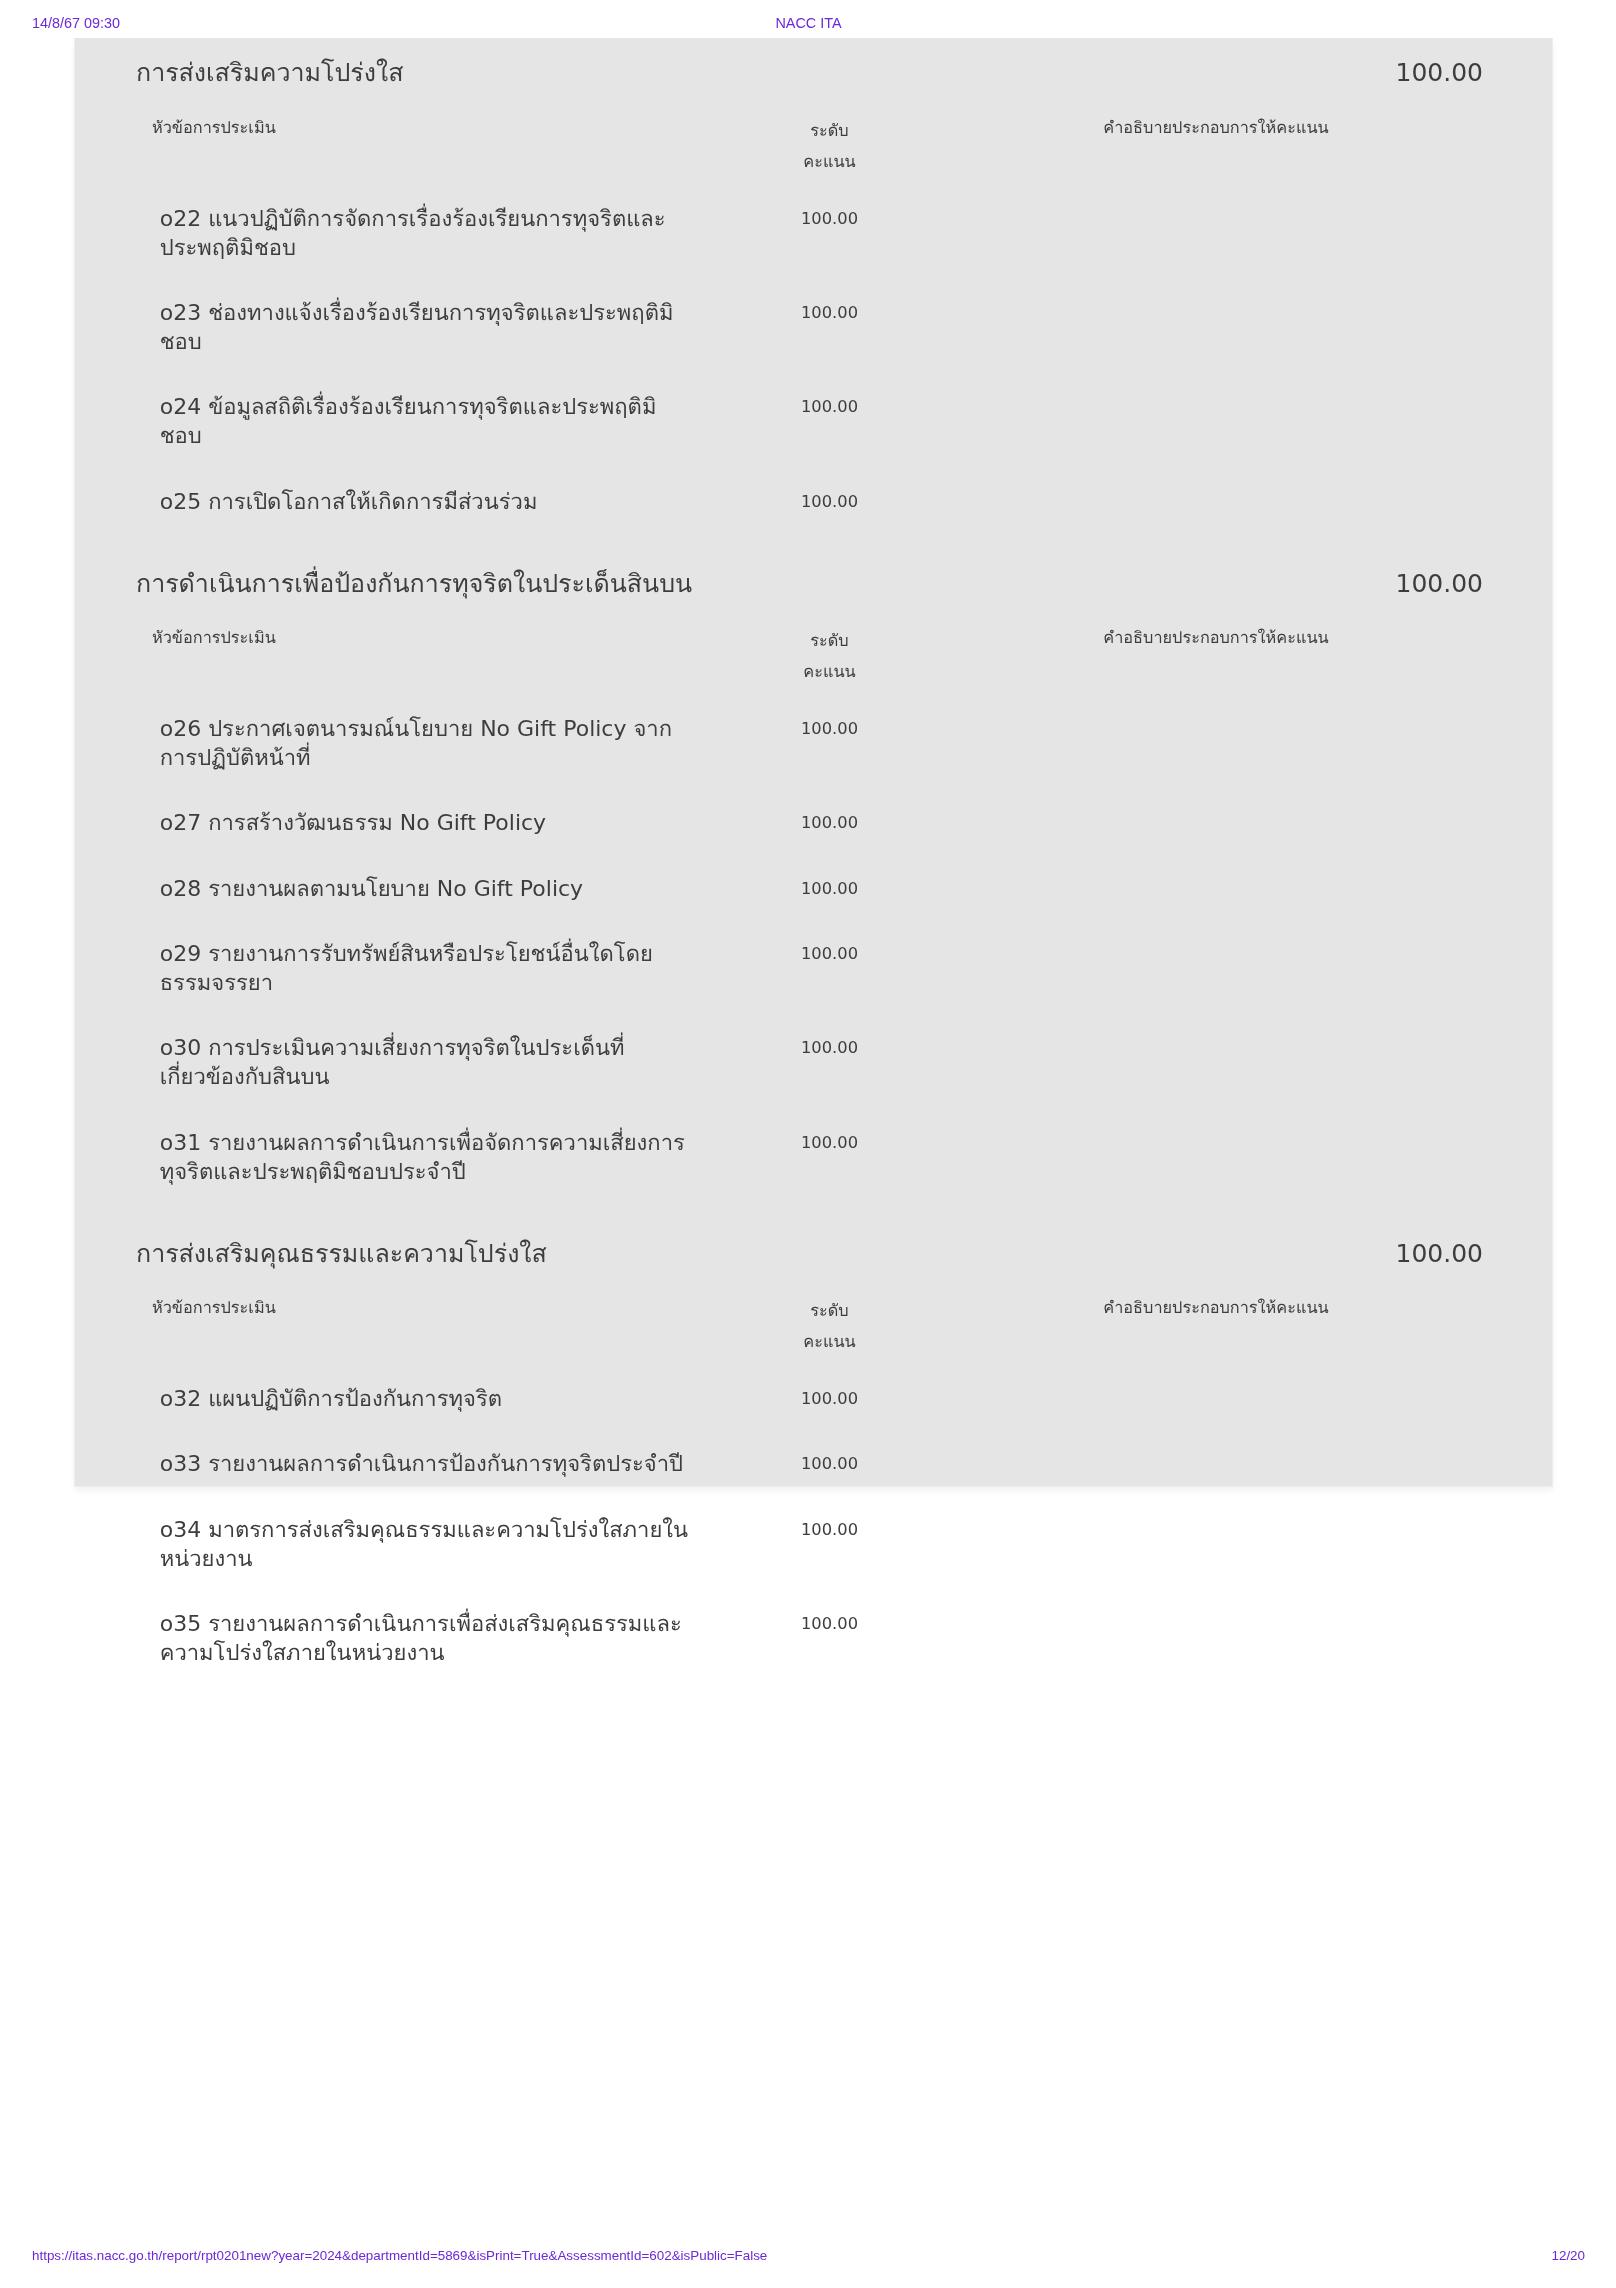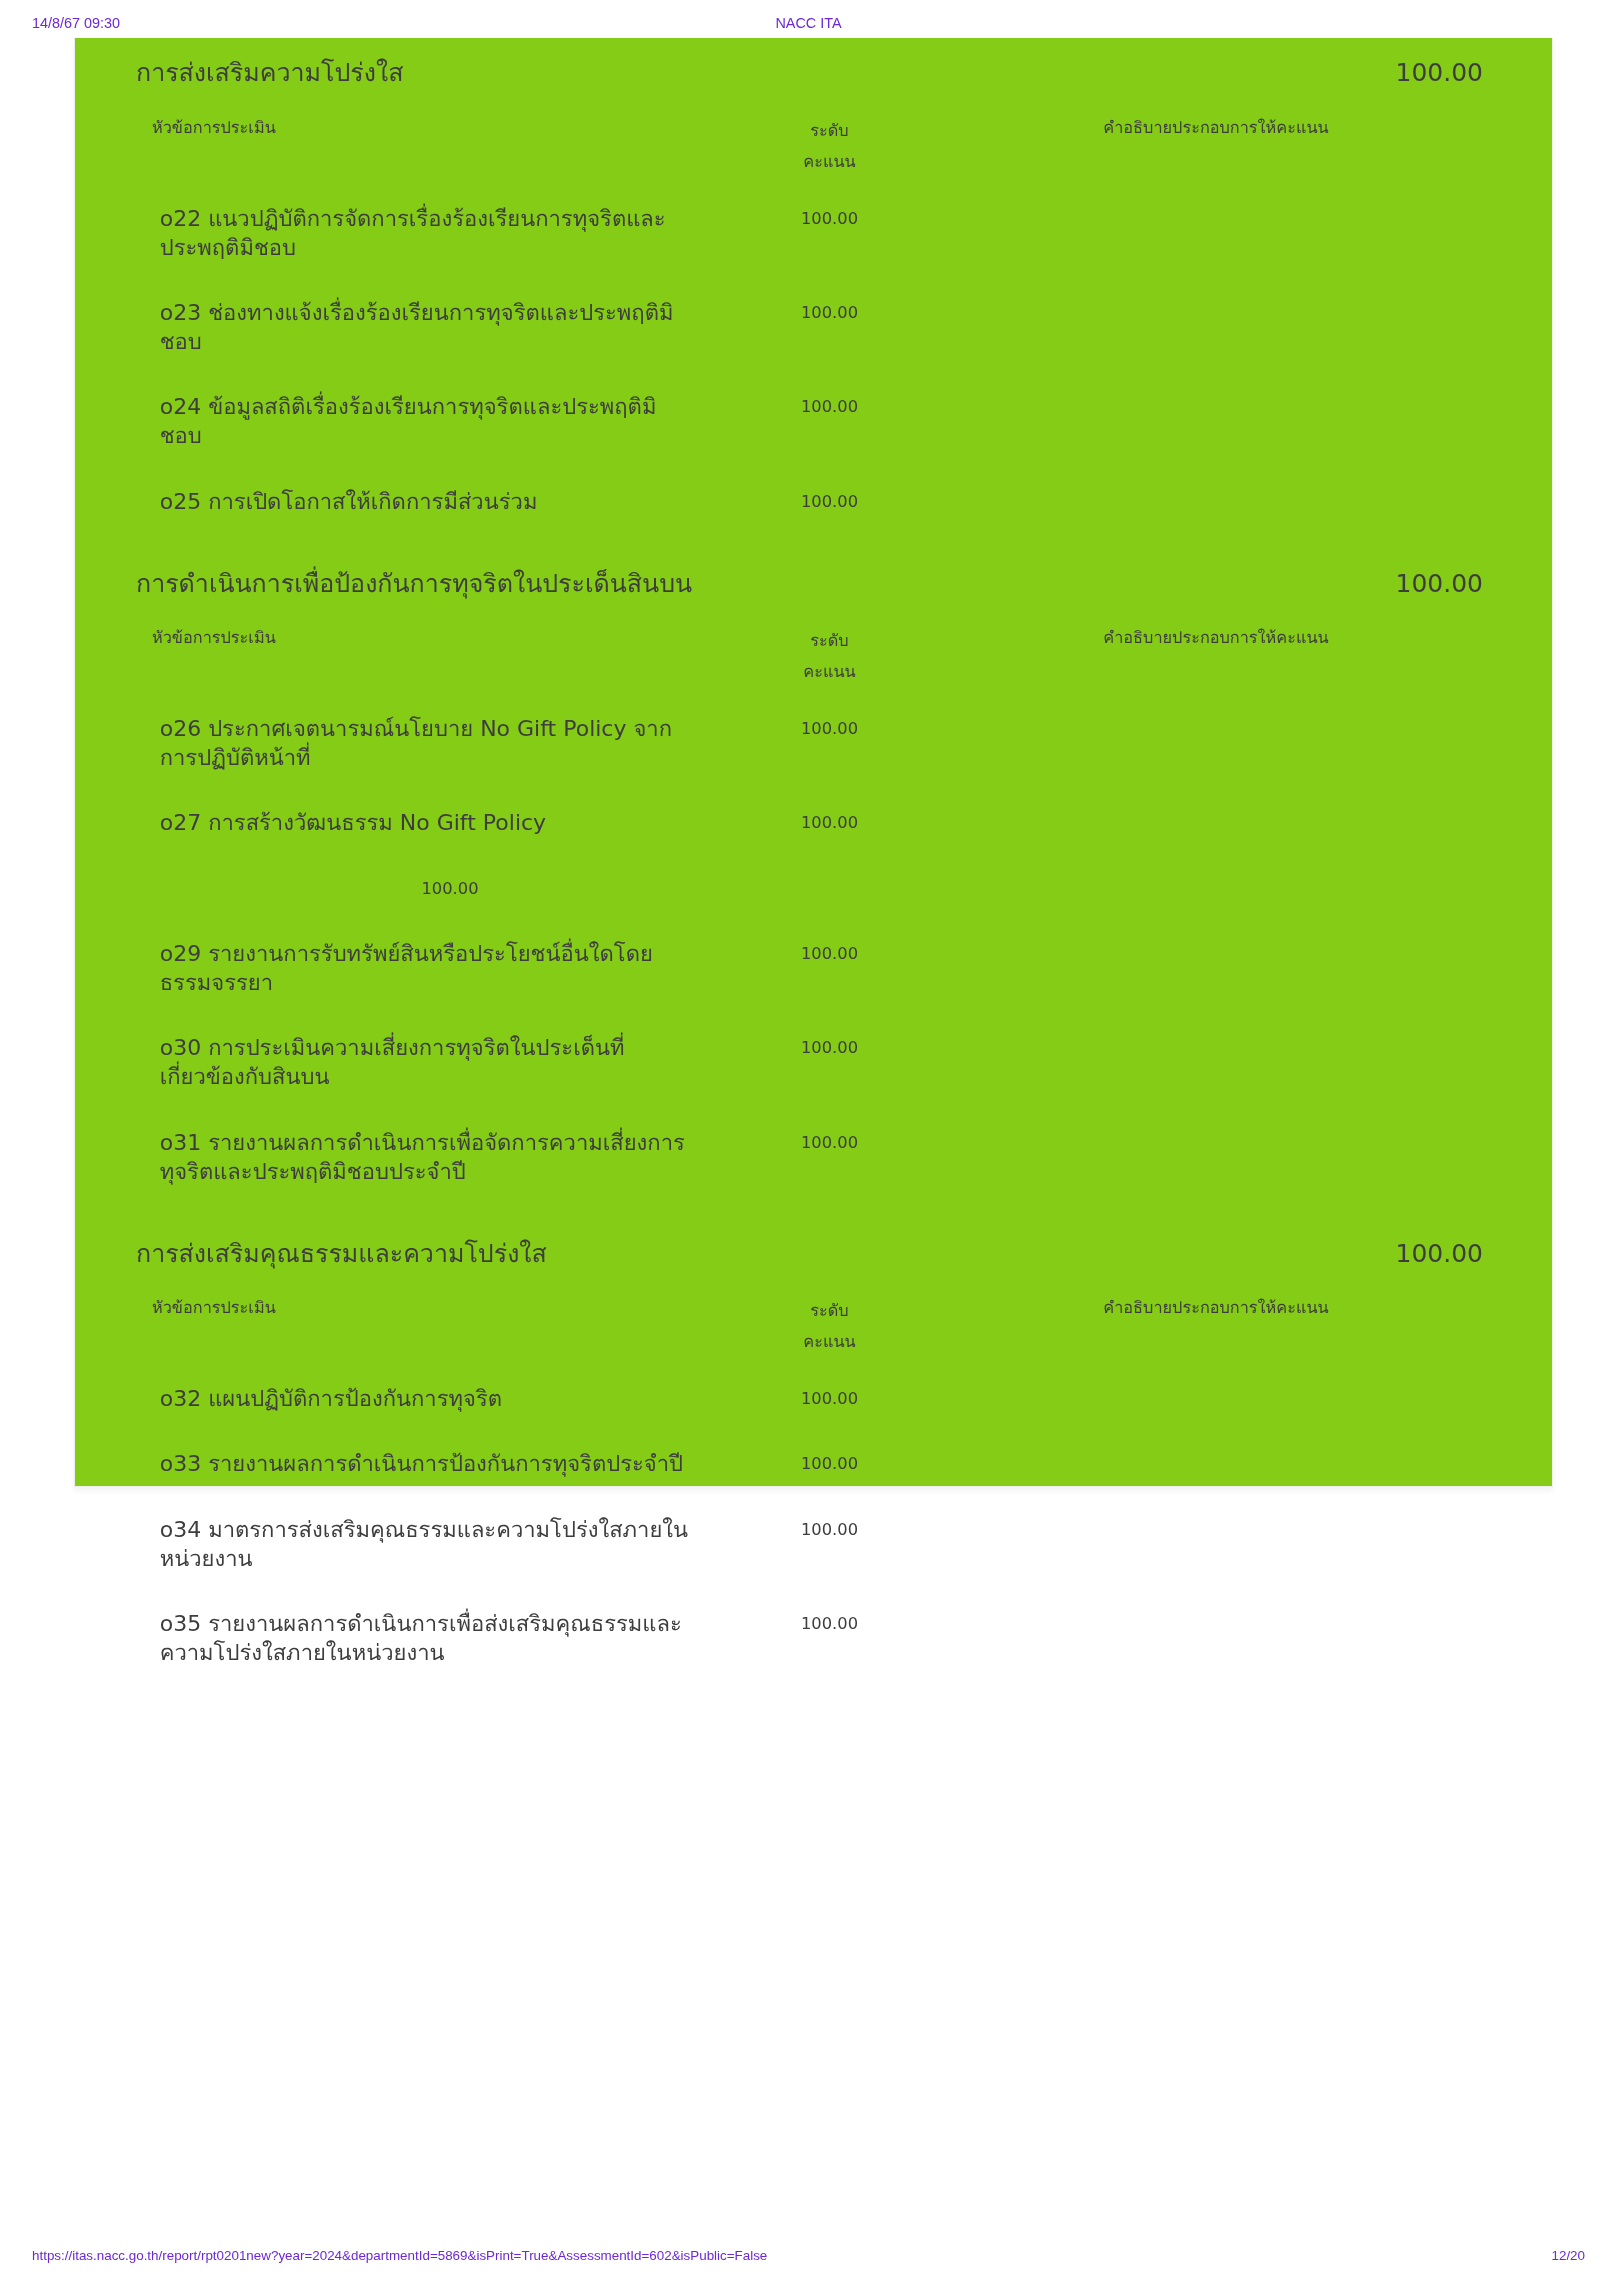--- a/index.html
+++ b/index.html
@@ -31,21 +31,21 @@
   .pf-page { flex: 0 0 auto; }
 
   
   .report-card {
     position: absolute;
     left: 74px;
     top: 38px;
     width: 1479px;
     height: 1449px;
     box-sizing: border-box;
-    background: #84cc16;
+    background: #e5e5e5;
     border: 1px solid #ededed;
     border-top: none;
     box-shadow: 0 3.8px 5.8px rgba(0,0,0,0.05);
     padding: 9.6px 69px 0 61px;
   }
 
   .assessment-section + .assessment-section { margin-top: 25px; }
 
   .section-head {
     display: flex;
@@ -155,20 +155,21 @@
     <div class="td desc"></div>
   </div>
 
   <div class="tr">
     <div class="td topic">o27 การสร้างวัฒนธรรม No Gift Policy</div>
     <div class="td score">100.00</div>
     <div class="td desc"></div>
   </div>
 
   <div class="tr">
+    <div class="td topic">o28 รายงานผลตามนโยบาย No Gift Policy</div>
     <div class="td score">100.00</div>
     <div class="td desc"></div>
   </div>
 
   <div class="tr">
     <div class="td topic">o29 รายงานการรับทรัพย์สินหรือประโยชน์อื่นใดโดยธรรมจรรยา</div>
     <div class="td score">100.00</div>
     <div class="td desc"></div>
   </div>
 

